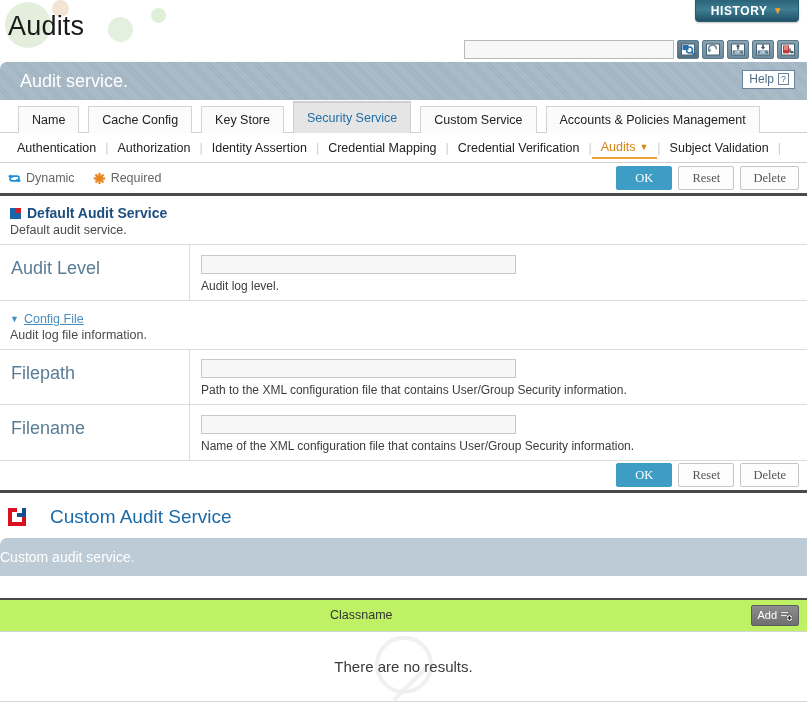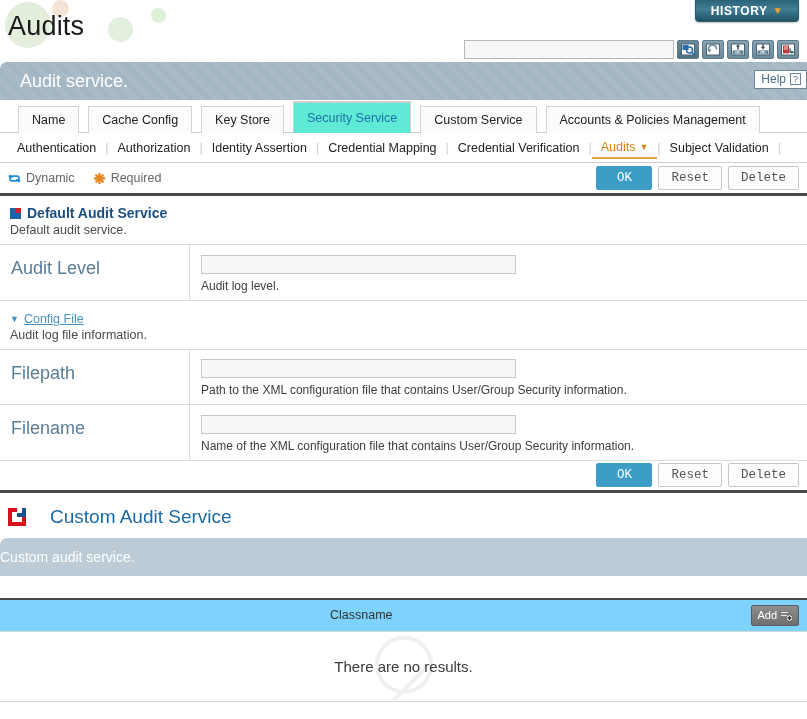--- a/index.html
+++ b/index.html
@@ -66,21 +66,21 @@
     background:
       repeating-linear-gradient(45deg, rgba(255,255,255,.16) 0 1px, rgba(0,0,0,0) 1px 2px),
       #9fb2c0;
     border-radius: 7px 0 0 0;
     display: flex; align-items: center;
   }
   .svc-header .txt {
     margin-left: 20px; color: #ffffff; font-size: 18px;
   }
   .help-btn {
-    position: absolute; right: 0; top: 8px;
+    position: absolute; right: 12px; top: 8px;
     border: 1px solid #6b8499; background: #ffffff;
     color: #4e6e86; font-size: 12px;
     padding: 1px 5px 2px 6px;
     display: flex; align-items: center; gap: 4px;
   }
   .help-q {
     border: 1px solid #6b8499; font-size: 9px; line-height: 10px;
     padding: 0 2px; color: #4e6e86;
   }
 
@@ -94,21 +94,21 @@
   .tab {
     height: 27px; padding: 0 13px;
     display: flex; align-items: center;
     font-size: 12.5px; color: #222;
     border: 1px solid #d3d3d3; border-bottom: none;
     background: #fbfbfb;
     margin-right: -1px;
     position: relative; top: 1px; margin-left: 10px;
   }
   .tab.active {
-    color: #1f6fa8; background: #5eead4; height: 31px;
+    color: #1f6fa8; background: #e5e5e5; height: 31px;
     border-color: #cfcfcf; z-index: 3;
     box-shadow: 0 -1px 0 #cfcfcf;
   }
 
   
   .subtabs {
     display: flex; align-items: center;
     height: 30px; padding-left: 8px;
     border-bottom: 1px solid #cfcfcf;
     background: #fff; font-size: 12.5px;
@@ -128,21 +128,21 @@
     border-bottom: 3px solid #4a4a4a;
     background: #fff;
   }
   .legend-item { display: flex; align-items: center; gap: 5px; margin-right: 18px;
                  font-size: 12.5px; color: #666; }
   .spacer { flex: 1; }
   .btn {
     height: 24px; min-width: 56px; padding: 0 12px;
     font-size: 12.5px; border-radius: 2px;
     display: flex; align-items: center; justify-content: center;
-    margin-left: 6px; font-family: Liberation Mono, monospace;
+    margin-left: 6px; font-family: Liberation Serif, serif;
   }
   .btn-ok { background: #3d9dc4; color: #fff; border: 1px solid #3d9dc4; }
   .btn-plain { background: #fdfdfd; color: #555; border: 1px solid #c6c6c6; }
 
   
   .sec-title {
     display: flex; align-items: center; gap: 6px;
     padding: 9px 0 0 10px;
     font-size: 14px; color: #1b4f80; font-weight: bold;
   }
@@ -196,21 +196,21 @@
     background: #bccbd6;
     border-radius: 7px 0 0 0;
     display: flex; align-items: center;
   }
   .custom-bar .txt { margin-left: 0; color: #ffffff; font-size: 14px; }
 
   .tbl-head {
     height: 34px; display: flex; align-items: center;
     border-top: 2px solid #4a4a4a;
     border-bottom: 1px solid #d5d5d5;
-    position: relative; background: #7dd3fc;
+    position: relative; background: #bef264;
   }
   .tbl-head .col { font-size: 12.5px; color: #333; margin-left: 330px; }
   .add-btn {
     position: absolute; right: 8px; top: 5px;
     height: 21px; padding: 0 5px;
     background: linear-gradient(to bottom,#8d8d8d 0%, #6f6f6f 100%);
     border: 1px solid #5d5d5d; border-radius: 2px;
     color: #fff; font-size: 11px;
     display: flex; align-items: center; gap: 3px;
   }

